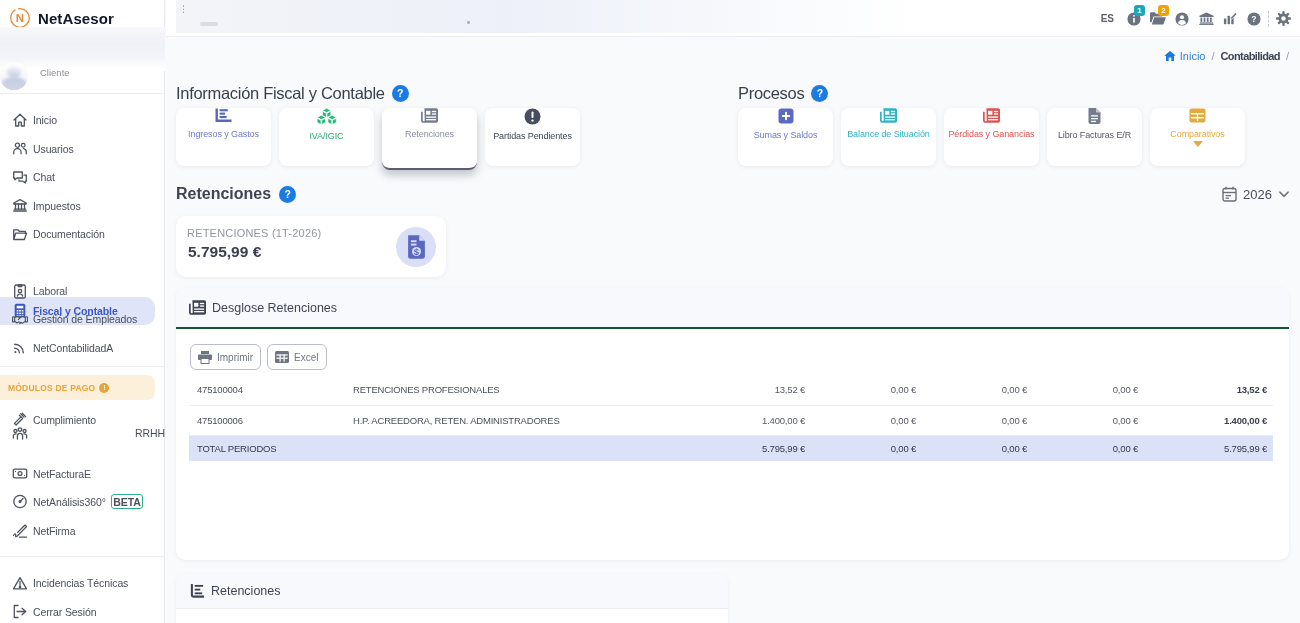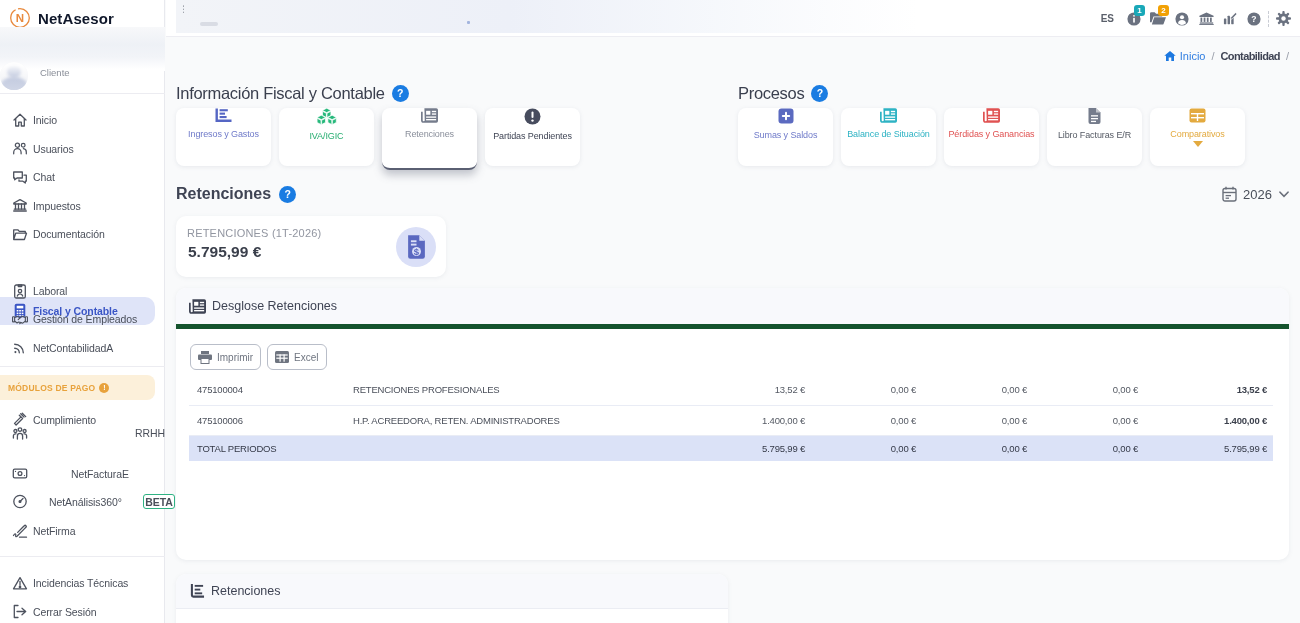--- a/index.html
+++ b/index.html
@@ -60,21 +60,21 @@
 #sumcard { position:absolute; left:176px; top:216px; width:270px; height:61px; background:#fff; border-radius:10px;
   box-shadow:0 1px 4px rgba(120,130,150,0.12); }
 #sumcard .t1 { position:absolute; left:11px; top:11px; font-size:11px; color:#9296a1; letter-spacing:0.2px; }
 #sumcard .t2 { position:absolute; left:12px; top:27px; font-size:15.5px; font-weight:bold; color:#3a3f4b; }
 #sumcard .circ { position:absolute; right:10px; top:11px; width:40px; height:40px; border-radius:50%; background:#dadff7;
   display:flex; align-items:center; justify-content:center; }
 
 
 #dcard { position:absolute; left:176px; top:288px; width:1113px; height:272px; background:#fff; border-radius:10px;
   box-shadow:0 1px 4px rgba(120,130,150,0.12); }
-#dcard .chead { height:41px; background:#f8f9fc; border-bottom:5px solid #14532d; border-radius:10px 10px 0 0;
+#dcard .chead { height:41px; background:#f8f9fc; border-bottom:2px solid #14532d; border-radius:10px 10px 0 0;
   display:flex; align-items:center; padding-left:13px; }
 .chead .ct { font-size:12.5px; color:#3f4454; margin-left:6px; }
 #btns { position:absolute; left:14px; top:56px; display:flex; }
 .btn { height:26px; border:1px solid #b9bec9; border-radius:6px; background:#fff; display:flex; align-items:center;
   padding:0 7px; margin-right:6px; color:#6f7580; font-size:10px; }
 .btn svg { margin-right:5px; }
 #rtable { position:absolute; left:13px; top:87px; width:1084px; border-collapse:collapse; font-size:9.5px; letter-spacing:-0.2px; }
 #rtable th { background:#dbe2f7; color:#2e3a5e; font-size:9.5px; font-weight:bold; height:26px; text-align:center; }
 #rtable td { height:30px; color:#4a4f5a; border-bottom:1px solid #e9ecf5; }
 #rtable td.c1 { padding-left:8px; }
@@ -212,29 +212,29 @@
         <svg width="15" height="15" viewBox="0 0 15 15" fill="none" stroke="#4d525e" stroke-width="1.3" stroke-linecap="round" stroke-linejoin="round">
           <circle cx="7.5" cy="3.6" r="1.8"></circle>
           <path d="M4.9 13 V10 a2.6 2.6 0 0 1 5.2 0 V13"></path>
           <circle cx="2.9" cy="5" r="1.5"></circle>
           <path d="M0.9 12 V9.8 a2 2 0 0 1 2.6 -1.9"></path>
           <circle cx="12.1" cy="5" r="1.5"></circle>
           <path d="M14.1 12 V9.8 a2 2 0 0 0 -2.6 -1.9"></path>
         </svg>
         <span>RRHH</span>
       </div>
-<div class="mi" style="top:459.5px;gap:38px;">
+<div class="mi" style="top:459.5px;">
         <svg width="15" height="15" viewBox="0 0 15 15" fill="none" stroke="#4d525e" stroke-width="1.3" stroke-linecap="round" stroke-linejoin="round">
           <rect x="0.8" y="3.2" width="13.4" height="8.6" rx="1.4"></rect>
           <circle cx="7.5" cy="7.5" r="1.9"></circle>
           <path d="M3 5.4 h0.01 M12 9.6 h0.01"></path>
         </svg>
         <span>NetFacturaE</span>
       </div>
-<div class="mi" style="top:487.5px;gap:16px;">
+<div class="mi" style="top:487.5px;">
         <svg width="15" height="15" viewBox="0 0 15 15" fill="none" stroke="#4d525e" stroke-width="1.3" stroke-linecap="round" stroke-linejoin="round">
           <circle cx="7.5" cy="7.5" r="6.2"></circle>
           <path d="M7.5 7.5 L10.5 4.5"></path>
           <circle cx="7.5" cy="7.5" r="0.9" fill="#4d525e"></circle>
         </svg>
         <span>NetAnálisis360°</span>
         <span class="beta">BETA</span>
       </div>
 <div class="mi" style="top:517px;">
         <svg width="15" height="15" viewBox="0 0 15 15" fill="none" stroke="#4d525e" stroke-width="1.3" stroke-linecap="round" stroke-linejoin="round">

